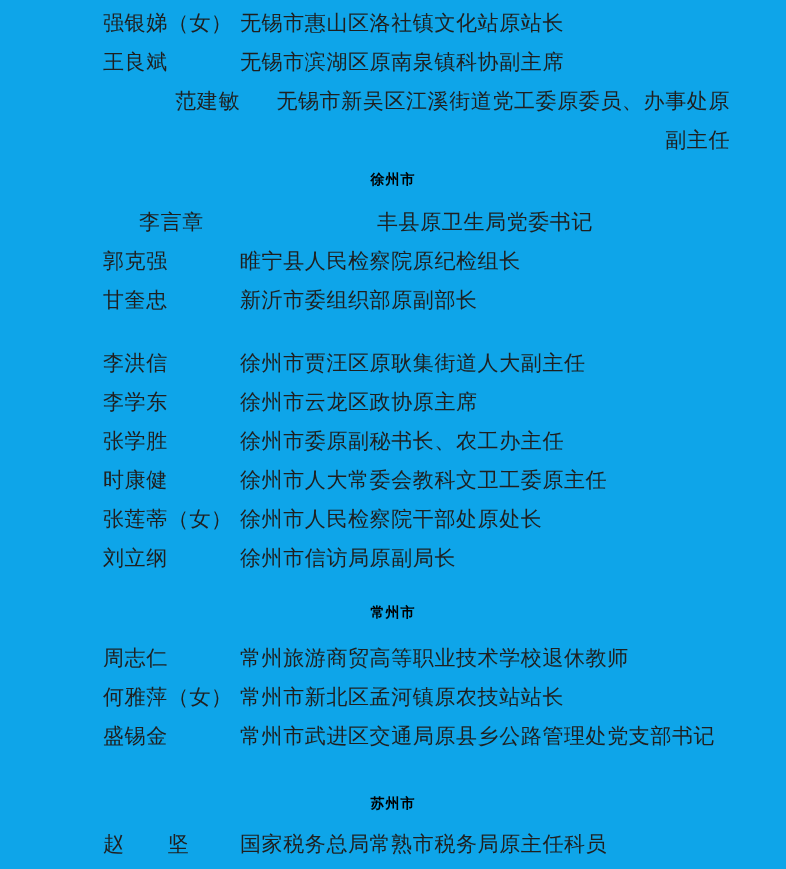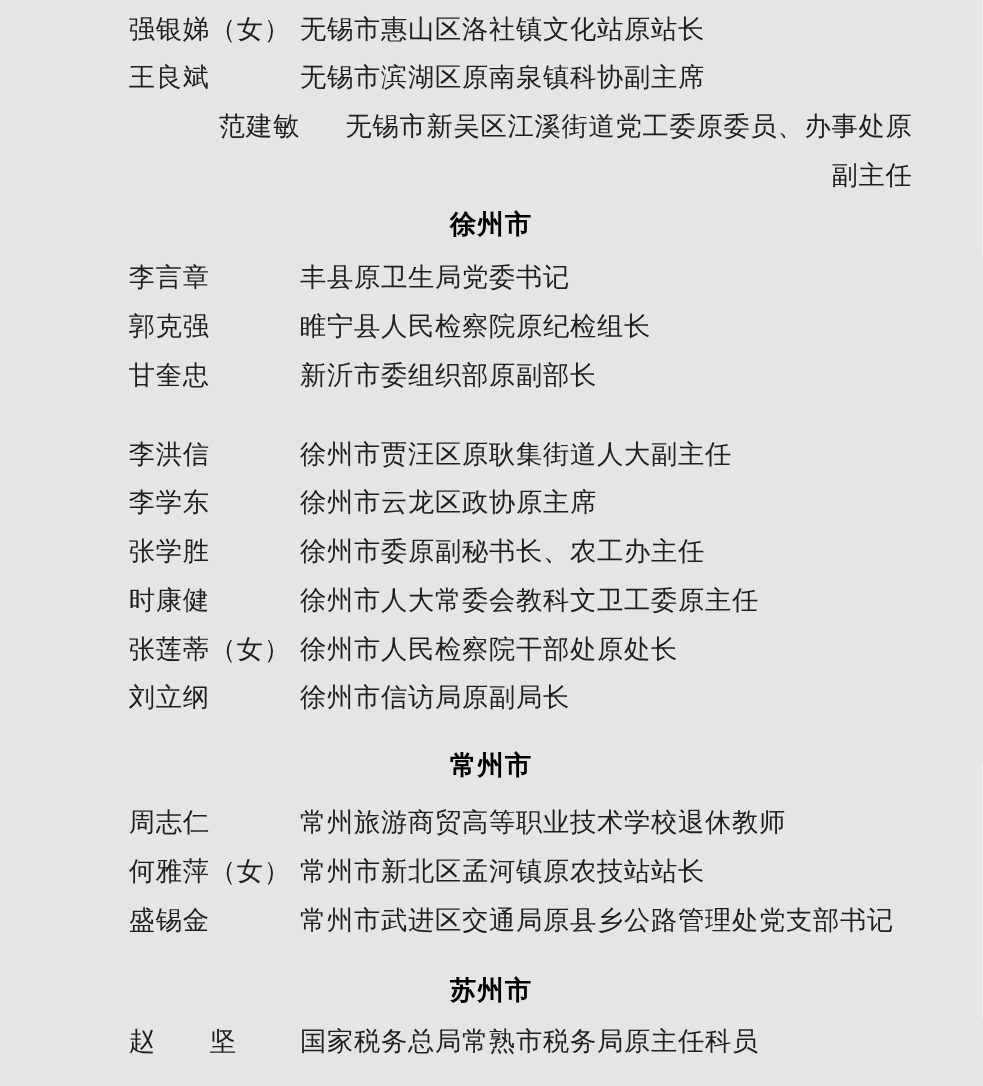--- a/index.html
+++ b/index.html
@@ -5,43 +5,43 @@
   html, body {
     margin: 0;
     padding: 0;
     background: #ffffff;
   }
   .page {
     position: relative;
     width: 786px;
     height: 869px;
     overflow: hidden;
-    background: #e5e5e5;
+    background: #0ea5e9;
     font-family: "Liberation Serif", "DejaVu Serif", serif;
   }
   .content {
     padding-top: 4px;
   }
   .section {
     margin: 0;
   }
   .section-header {
     margin: 0;
     text-align: center;
     font-family: "Liberation Sans", "DejaVu Sans", sans-serif;
     font-weight: bold;
-    font-size: 21px;
+    font-size: 14px;
     line-height: 39px;
     letter-spacing: 1px;
     color: #000000;
   }
   
   .section:nth-child(2) .section-header { margin: 0 0 4px 0; }
   .section:nth-child(3) .section-header { margin: 15px 0 7px 0; }
-  .section:nth-child(4) .section-header { margin: 17px 0 2px 0; }
+  .section:nth-child(4) .section-header { margin: 28px 0 2px 0; }
 
   .entry {
     display: flex;
     align-items: flex-start;
     padding-left: 103px;
     padding-right: 56px;
     font-size: 21px;
     line-height: 39px;
     letter-spacing: 0.6px;
     color: #1f1f1f;
@@ -91,21 +91,21 @@
               <div class="line">无锡市新吴区江溪街道党工委原委员、办事处原</div>
               <div class="line cont">副主任</div>
             </span>
   </div>
 </div>
   </section>
 
   <section class="section">
     <h2 class="section-header" style="color: rgb(0, 0, 0);">徐州市</h2>
     <div class="entries">
-  <div class="entry" style="color: rgb(31, 31, 31);">
+  <div class="entry" style="color: rgb(31, 31, 31); text-align: center;">
     <span class="name">李言章</span>
     <span class="desc">
               <div class="line">丰县原卫生局党委书记</div>
             </span>
   </div>
 
   <div class="entry" style="color: rgb(31, 31, 31);">
     <span class="name">郭克强</span>
     <span class="desc">
               <div class="line">睢宁县人民检察院原纪检组长</div>

